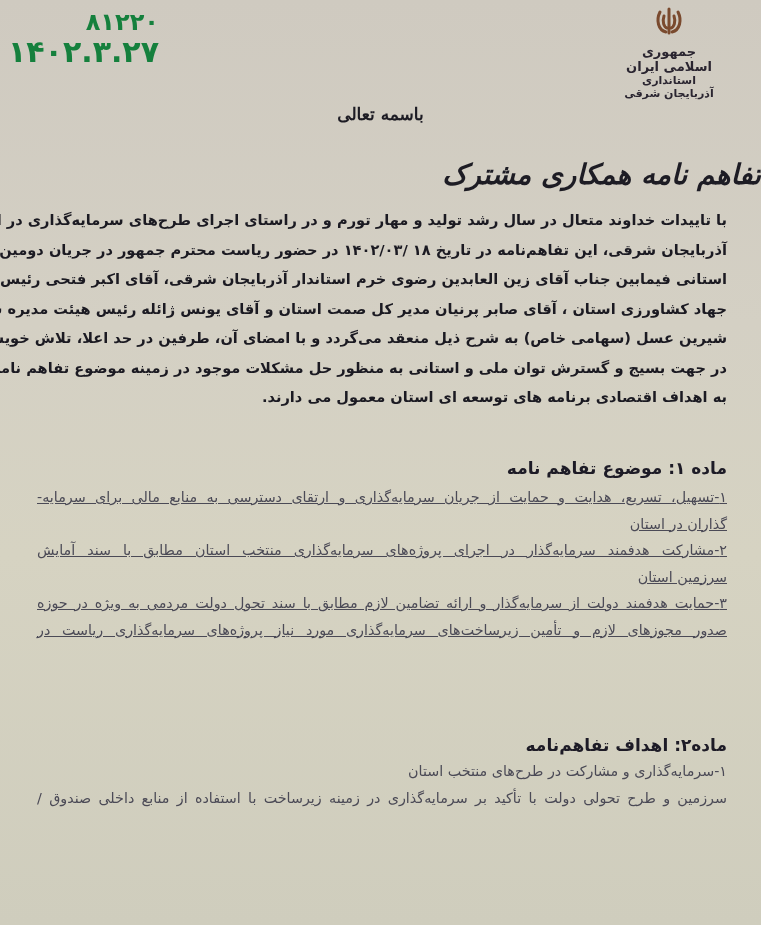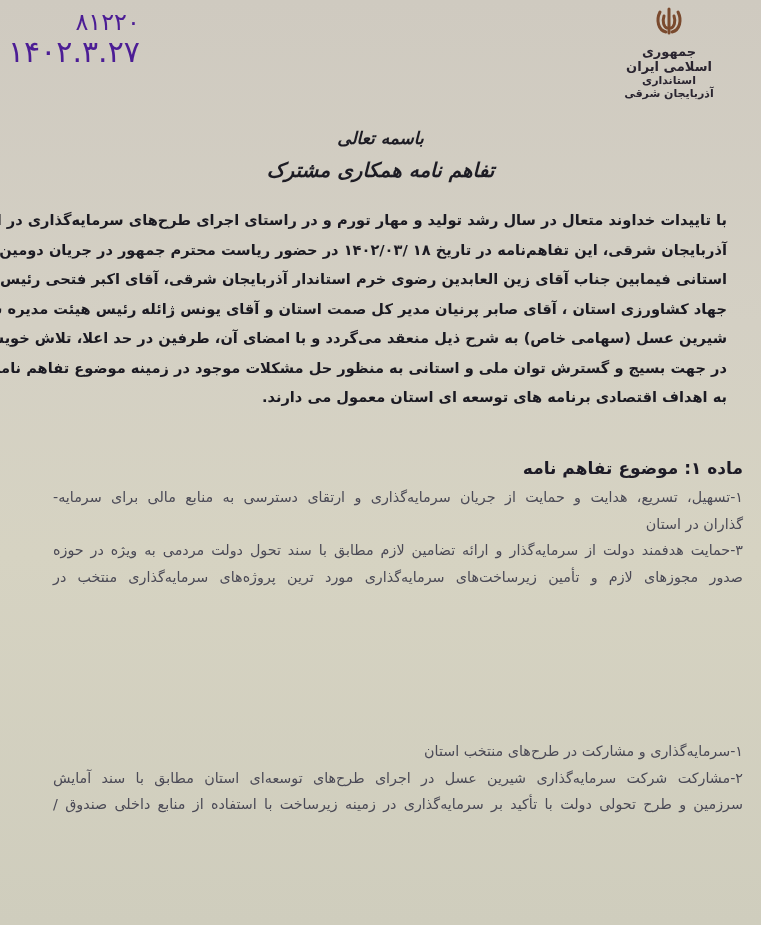--- a/index.html
+++ b/index.html
@@ -6,54 +6,54 @@
   body {
     width:761px; height:925px; overflow:hidden;
     background: linear-gradient(180deg, #cfcac0 0%, #d4d0c4 35%, #d6d3c2 60%, #cfcdbd 100%);
     font-family: "DejaVu Sans", sans-serif;
     color:#1d1c24;
     position:relative;
   }
   .page { position:absolute; inset:0; direction:rtl; }
   .reg {
     position:absolute; left:8px; top:8px; direction:rtl;
-    font-family:"DejaVu Sans", sans-serif; color:#4c1d95; font-weight:normal;
+    font-family:"DejaVu Sans", sans-serif; color:#15803d; font-weight:bold;
     line-height:28px;
   }
   .reg .n1 { font-size:24px; display:block; text-align:right; width:100px; }
   .reg .n2 { font-size:30px; display:block; margin-top:2px; }
   .emblem {
     position:absolute; right:42px; top:6px; width:100px; text-align:center;
   }
   .emblem .logo { display:block; margin:0 auto; width:30px; height:30px; }
   .emblem .l1 { font-size:13px; font-weight:bold; color:#2a2530; margin-top:8px; display:block; }
   .emblem .l2 { font-size:11px; font-weight:bold; color:#2a2530; display:block; }
   .bism {
-    position:absolute; top:128px; left:0; right:0; text-align:center;
-    font-family:"DejaVu Serif", serif; font-size:17px; font-weight:bold; font-style:italic;
+    position:absolute; top:104px; left:0; right:0; text-align:center;
+    font-family:"DejaVu Serif", serif; font-size:17px; font-weight:bold; 
   }
   .doc-title {
-    position:absolute; top:158px; left:0; right:0; text-align:center;
-    font-family:"DejaVu Serif", serif; font-size:20px; font-weight:bold; font-style:italic;
+    position:absolute; top:158px; left:0; right:0; 
+    font-family:"DejaVu Serif", serif; font-size:28px; font-weight:bold; font-style:italic;
   }
   .intro {
     position:absolute; top:205px; right:34px; width:685px;
     font-size:14.6px; font-weight:bold; line-height:29.5px; text-align:justify;
     color:#1b1a22;
   }
   .intro .ln { display:block; white-space:nowrap; text-align:justify; text-align-last:justify; }
   .intro .ln.last { text-align-last:right; }
-  .section { position:absolute; right:18px; width:690px; }
+  .section { position:absolute; right:34px; width:690px; }
   .section h2 { margin:0; font-size:17px; font-weight:bold; color:#1d1b26; }
   .section .item { font-size:14.3px; color:#4b4a56; line-height:26.5px; }
   .section .item .ln { display:block; white-space:nowrap; text-align:justify; text-align-last:justify; }
   .section .item .ln.last { text-align-last:right; }
   .s1 { top:458px; }
   .s2 { top:735px; }
-  .s1 .item { margin-top:6px; }
+  .s1 .item { margin-top:6px;text-decoration:underline; }
   .s2 .item { margin-top:3px; }
   .s1 .item + .item { margin-top:0; }
   .s2 .item + .item { margin-top:0; }
 </style>
 </head>
 <body>
 
 <div class="page">
 
   <div class="reg">
@@ -88,28 +88,32 @@
     <span class="ln last">به اهداف اقتصادی برنامه های توسعه ای استان معمول می دارند.</span>
   </div>
 
   <div class="section s1">
     <h2>ماده ۱: موضوع تفاهم نامه</h2>
     <div class="item">
       <span class="ln">۱-تسهیل، تسریع، هدایت و حمایت از جریان سرمایه‌گذاری و ارتقای دسترسی به منابع مالی برای سرمایه-</span>
       <span class="ln last">گذاران در استان</span>
     </div>
     <div class="item">
+      <span class="ln">۲-مشارکت هدفمند سرمایه‌گذار در اجرای پروژه‌های سرمایه‌گذاری منتخب استان مطابق با سند آمایش</span>
+      <span class="ln last">سرزمین استان</span>
+    </div>
+    <div class="item">
       <span class="ln">۳-حمایت هدفمند دولت از سرمایه‌گذار و ارائه تضامین لازم مطابق با سند تحول دولت مردمی به ویژه در حوزه</span>
-      <span class="ln">صدور مجوزهای لازم و تأمین زیرساخت‌های سرمایه‌گذاری مورد ترین پروژه‌های سرمایه‌گذاری منتخب در</span>
+      <span class="ln">صدور مجوزهای لازم و تأمین زیرساخت‌های سرمایه‌گذاری مورد نیاز پروژه‌های سرمایه‌گذاری ریاست در</span>
     </div>
   </div>
 
   <div class="section s2">
+    <h2>ماده۲: اهداف تفاهم‌نامه</h2>
     <div class="item">
       <span class="ln last">۱-سرمایه‌گذاری و مشارکت در طرح‌های منتخب استان</span>
     </div>
     <div class="item">
-      <span class="ln">۲-مشارکت شرکت سرمایه‌گذاری شیرین عسل در اجرای طرح‌های توسعه‌ای استان مطابق با سند آمایش</span>
       <span class="ln">سرزمین و طرح تحولی دولت با تأکید بر سرمایه‌گذاری در زمینه زیرساخت با استفاده از منابع داخلی صندوق /</span>
     </div>
   </div>
 
 </div>
 
 </body></html>

